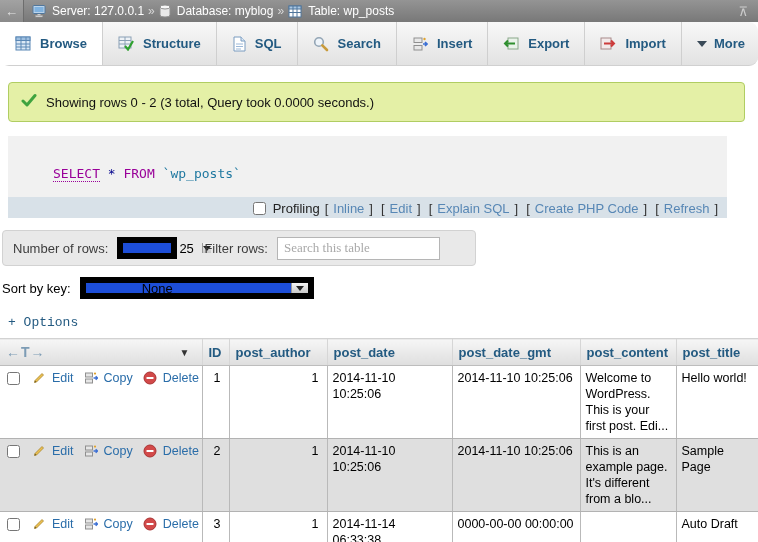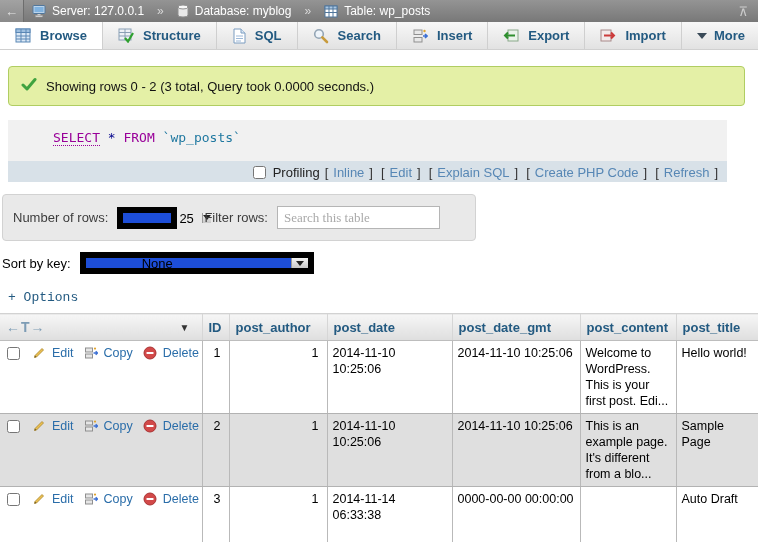--- a/index.html
+++ b/index.html
@@ -5,57 +5,57 @@
   * { margin:0; padding:0; box-sizing:border-box; }
   html,body { width:758px; height:542px; overflow:hidden; background:#fff;
               font-family:"Liberation Sans", sans-serif; }
 
   
   .topbar { height:22px; background:linear-gradient(#949494,#787878); display:flex;
             align-items:center; color:#fff; font-size:12px; position:relative; }
   .nav-collapse { width:24px; height:22px; background:linear-gradient(#a2a2a2,#8a8a8a);
             border-right:1px solid #6d6d6d; color:#e4e4e4; display:flex; align-items:center;
             justify-content:center; font-size:13px; cursor:pointer; }
-  .crumbs { display:flex; align-items:center; gap:13px; margin-left:8px;justify-content:space-between; }
+  .crumbs { display:flex; align-items:center; gap:4px; margin-left:8px;justify-content:space-between; }
   .crumb { display:flex; align-items:center; gap:4px; cursor:pointer; }
   .crumb-sep { color:#d8d8d8; font-size:12px; }
   .top-right { position:absolute; right:10px; top:0; height:22px; display:flex;
             align-items:center; color:#cccccc; font-size:13px; cursor:pointer; }
 
   
-  .tabbar { height:28px; background:linear-gradient(#f8f8f8,#e2e2e2);
-            border-bottom:1px solid #d0d0d0; display:flex; }
+  .tabbar { height:44px; background:linear-gradient(#f8f8f8,#e2e2e2);
+            border-bottom:1px solid #d0d0d0; display:flex;border-radius:9px; }
   .tab { display:flex; align-items:center; gap:7px; padding:0 15px; cursor:pointer;
          border-right:1px solid #cfcfcf; font-size:13px; font-weight:bold; color:#235a81; }
   .tab.active { background:#fff; }
   .tab .tri { width:0; height:0; border-left:5px solid transparent;
          border-right:5px solid transparent; border-top:6px solid #3a4a58; }
 
   
   .success-box { margin:16px 13px 0 8px; height:40px; background:#e4f0a6;
          border:1px solid #b0cd62; border-radius:4px; display:flex; align-items:center;
          padding-left:12px; gap:9px; font-size:13px; color:#111; }
 
   
   .sql-group { margin:14px 31px 0 8px; }
-  .sql-query { background:#f1f1f1; padding:10px 10px 16px 45px;
+  .sql-query { background:#f1f1f1; padding:30px 10px 16px 45px;
          font-family:"DejaVu Sans Mono", monospace; font-size:13px; cursor:pointer; }
   .kw { color:#990099; }
   .kw-u { color:#990099; border-bottom:1px dotted #990099; }
   .star { color:#00008b; }
   .ident { color:#1f78a0; }
   .sql-toolbar { background:#d8e1e8; padding:4px 6px 2px 0; text-align:right;
          font-size:13px; color:#222; display:flex; justify-content:flex-end;
          align-items:center; gap:2px; }
   .sql-toolbar .br { color:#333; margin:0 3px; }
   .sql-toolbar a { color:#5787b5; text-decoration:none; cursor:pointer; }
   .sql-toolbar input { margin-right:5px; }
 
   
-  .rows-bar { margin:12px 0 0 2px; width:474px; height:47px; background:#e9e9e9;
+  .rows-bar { margin:12px 0 0 2px; width:474px; height:36px; background:#e9e9e9;
          border:1px solid #d2d2d2; border-radius:4px; display:flex; align-items:center;
          padding:0 10px; gap:9px; font-size:13px; color:#3c3c3c; }
 
   .sel { display:inline-flex; align-items:stretch; border:6px solid #000000;
          background:#1d4ed8; height:22px; cursor:pointer;padding-left:48px; }
   .sel .val { padding:1px 8px 0 8px; font-size:13px; color:#000; display:flex; align-items:center; }
   .sel .btn { width:17px; background:linear-gradient(#f5f5f5,#c8c8c8);
          border-left:1px solid #9a9a9a; display:flex; align-items:center; justify-content:center; }
   .sel .btn span { width:0; height:0; border-left:4px solid transparent;
          border-right:4px solid transparent; border-top:5px solid #222; }

